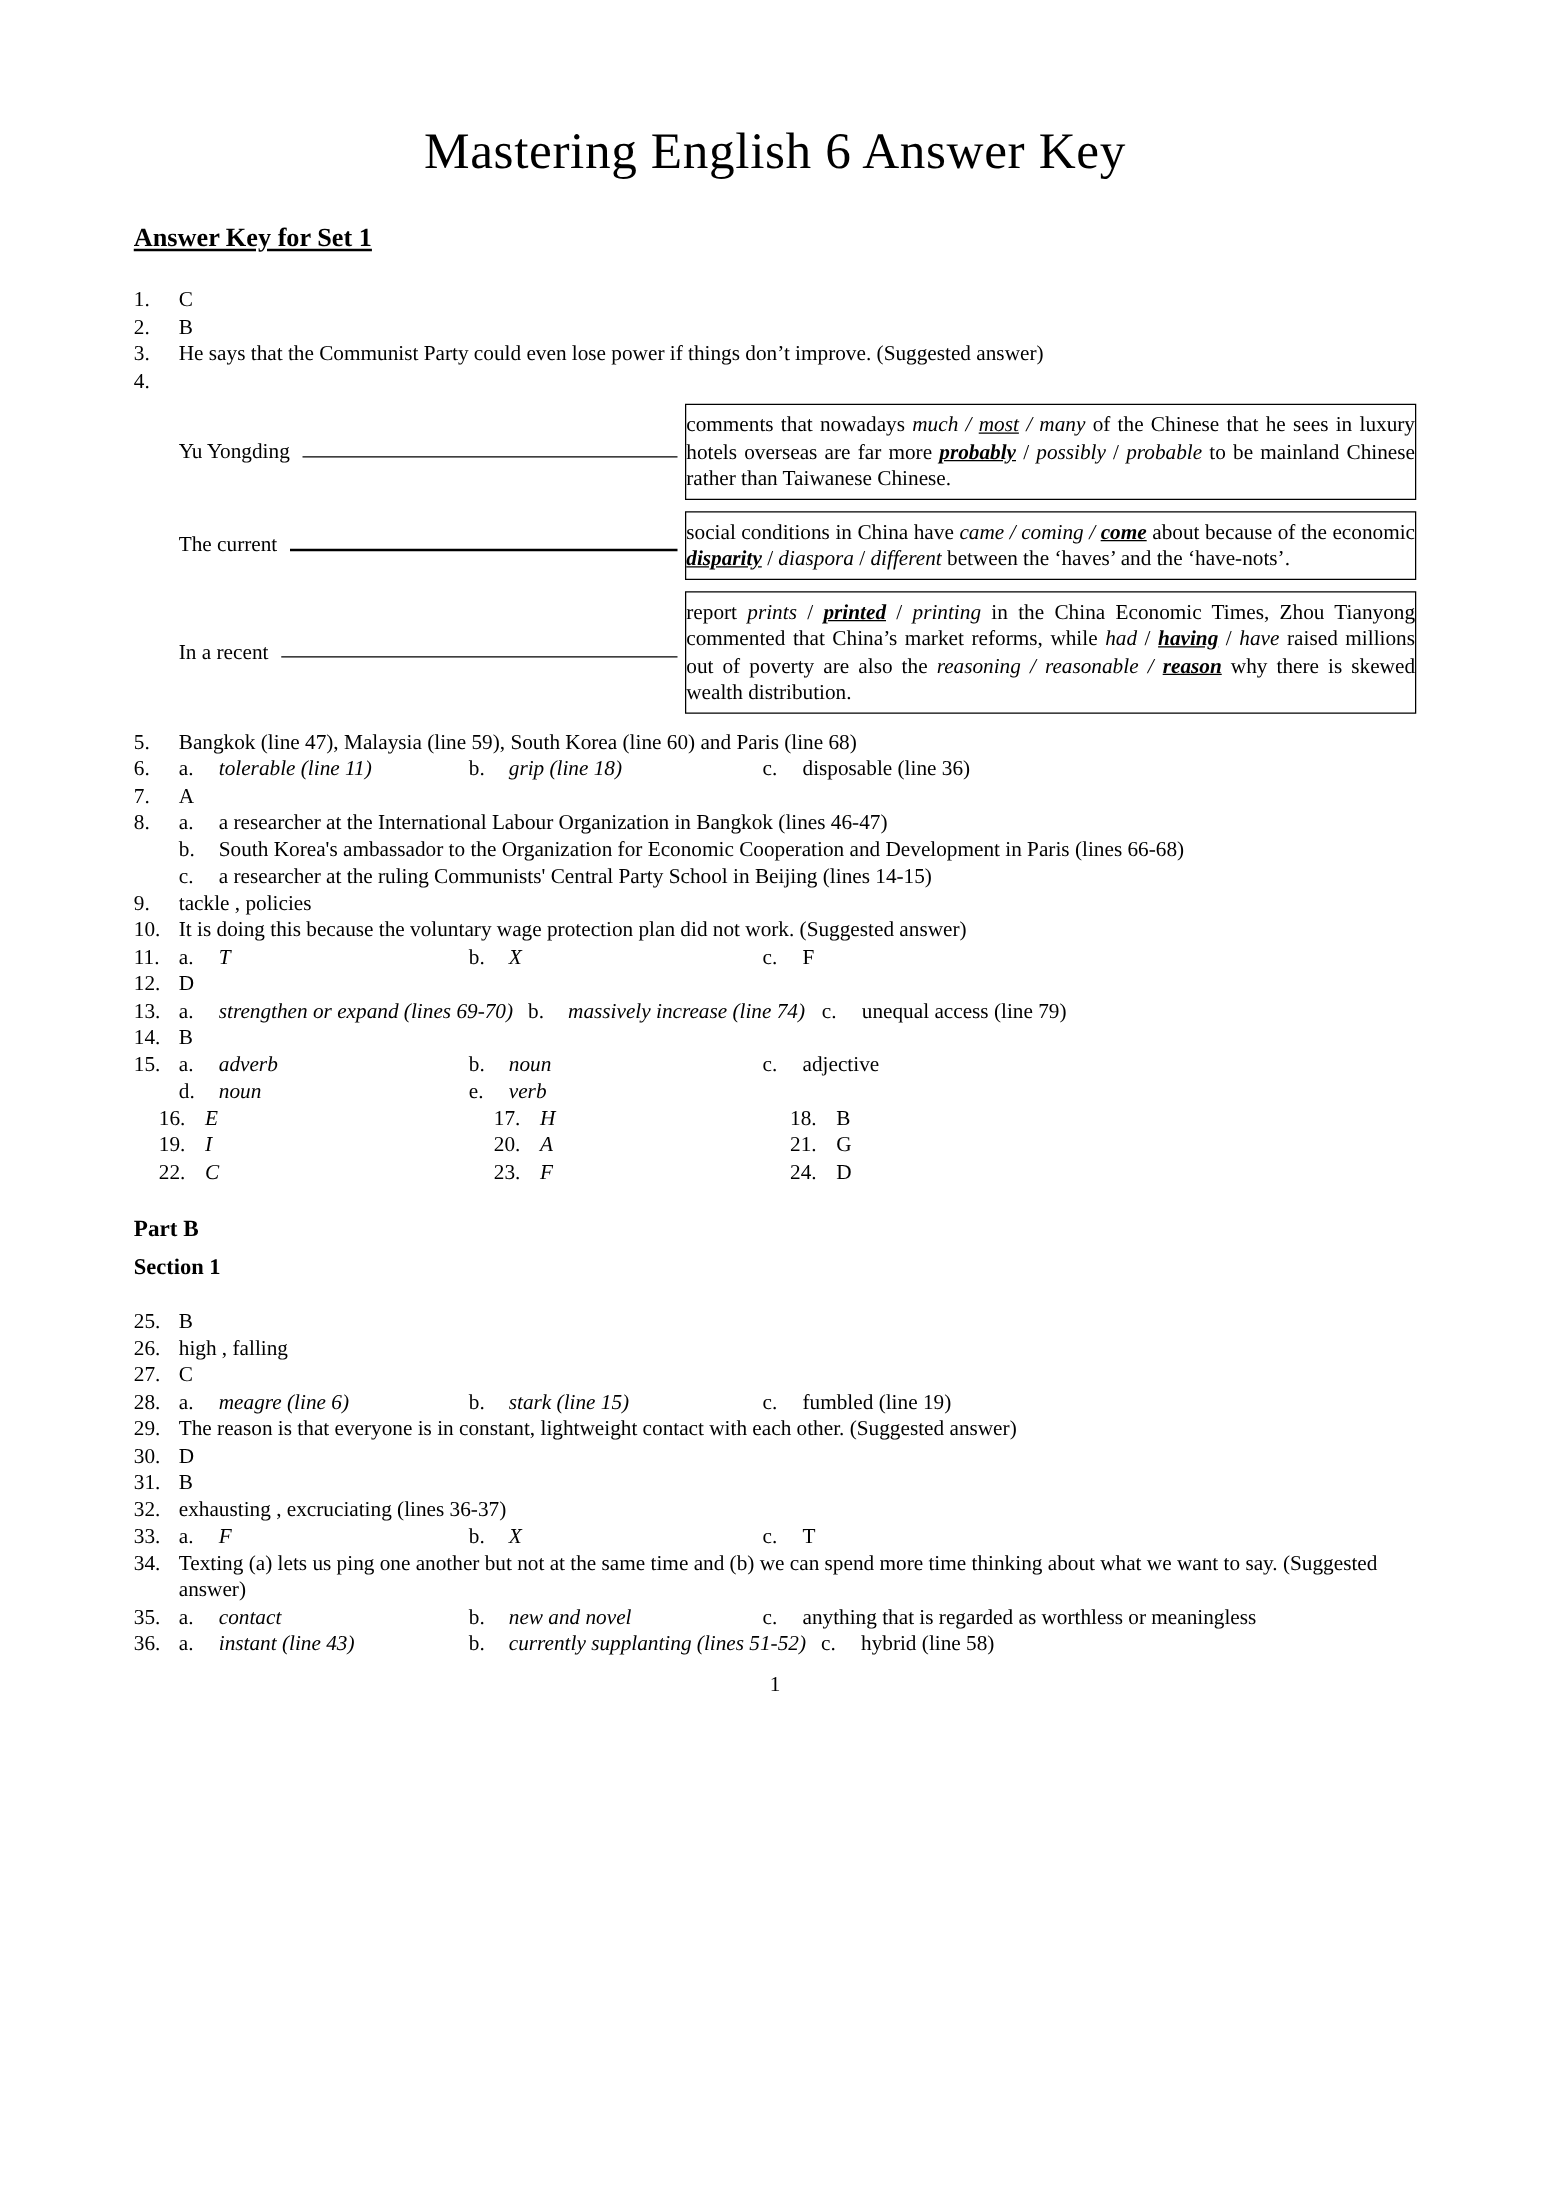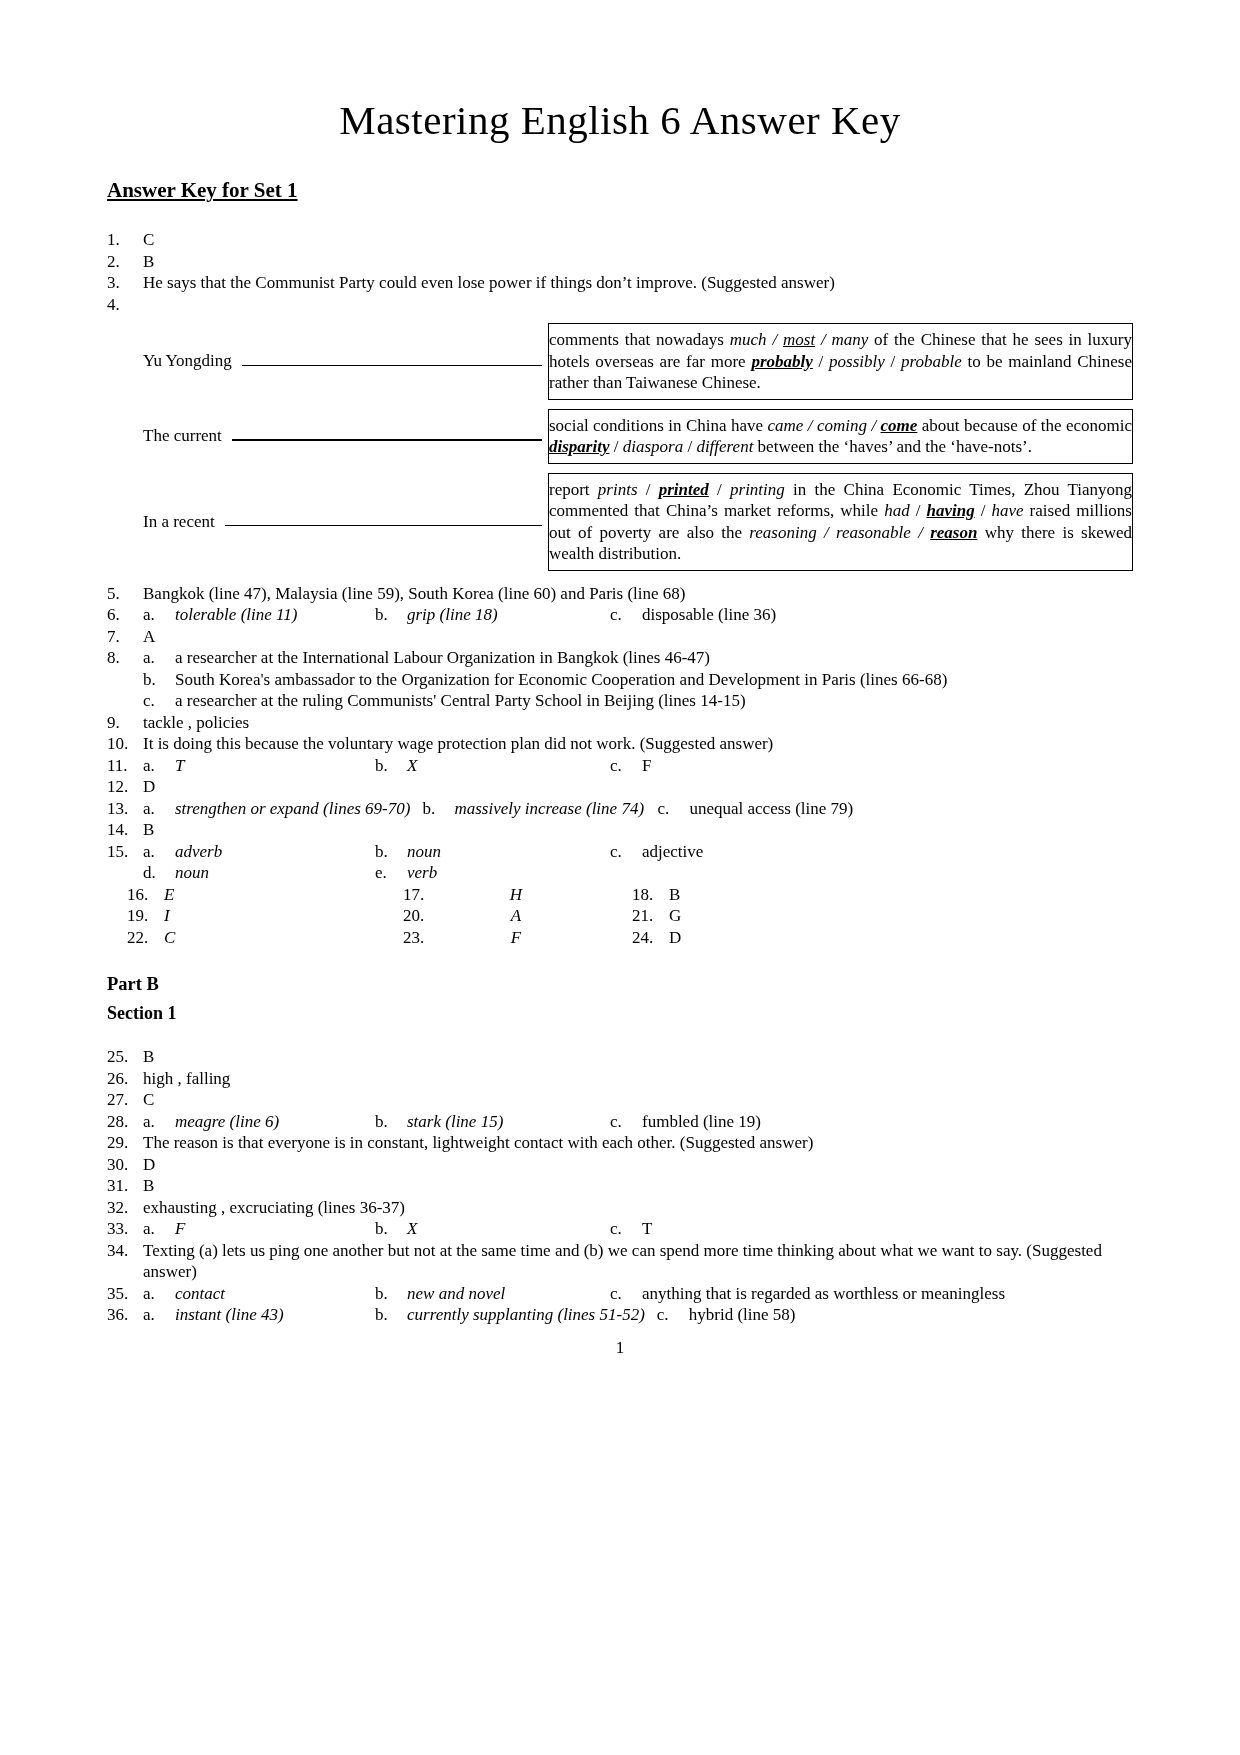--- a/index.html
+++ b/index.html
@@ -25,21 +25,21 @@
 
   .answer-list { }
   .row { display: flex; align-items: flex-start; line-height: 21.5px; }
   .num { flex: 0 0 36px; }
   .cell { display: flex; align-items: flex-start; box-sizing: border-box; padding-right: 12px; }
   .c0 { flex: 0 0 auto; min-width: 232px; }
   .c1 { flex: 0 0 auto; min-width: 235px; }
   .c2 { flex: 1 1 auto; min-width: 0; }
   .row.single .c0 { min-width: 0; flex: 1 1 auto; }
   .row.nonum .c0 { min-width: 268px; }
-  .row.nonum .c1 { min-width: 237px; text-align: center; }
+  .row.nonum .c1 { min-width: 237px; }
   .cellkey { flex: 0 0 32px; }
   .row.nonum .cellkey { flex: 0 0 37px; margin-left: 20px; }
   .celltext { flex: 1 1 auto; min-width: 0; }
   .row.multi .c0 .celltext, .row.multi .c1 .celltext { white-space: nowrap; font-style: italic; }
 
   .matching { margin: 8px 0 12px 0; }
   .match-row { display: flex; align-items: center; margin-bottom: 9px; padding-left: 36px; }
   .match-label { flex: 0 0 auto; padding-right: 10px; }
   .match-line { flex: 1 1 auto; height: 1.5px; background: #000; margin: 8px 6px 0 0; }
   .match-box {

